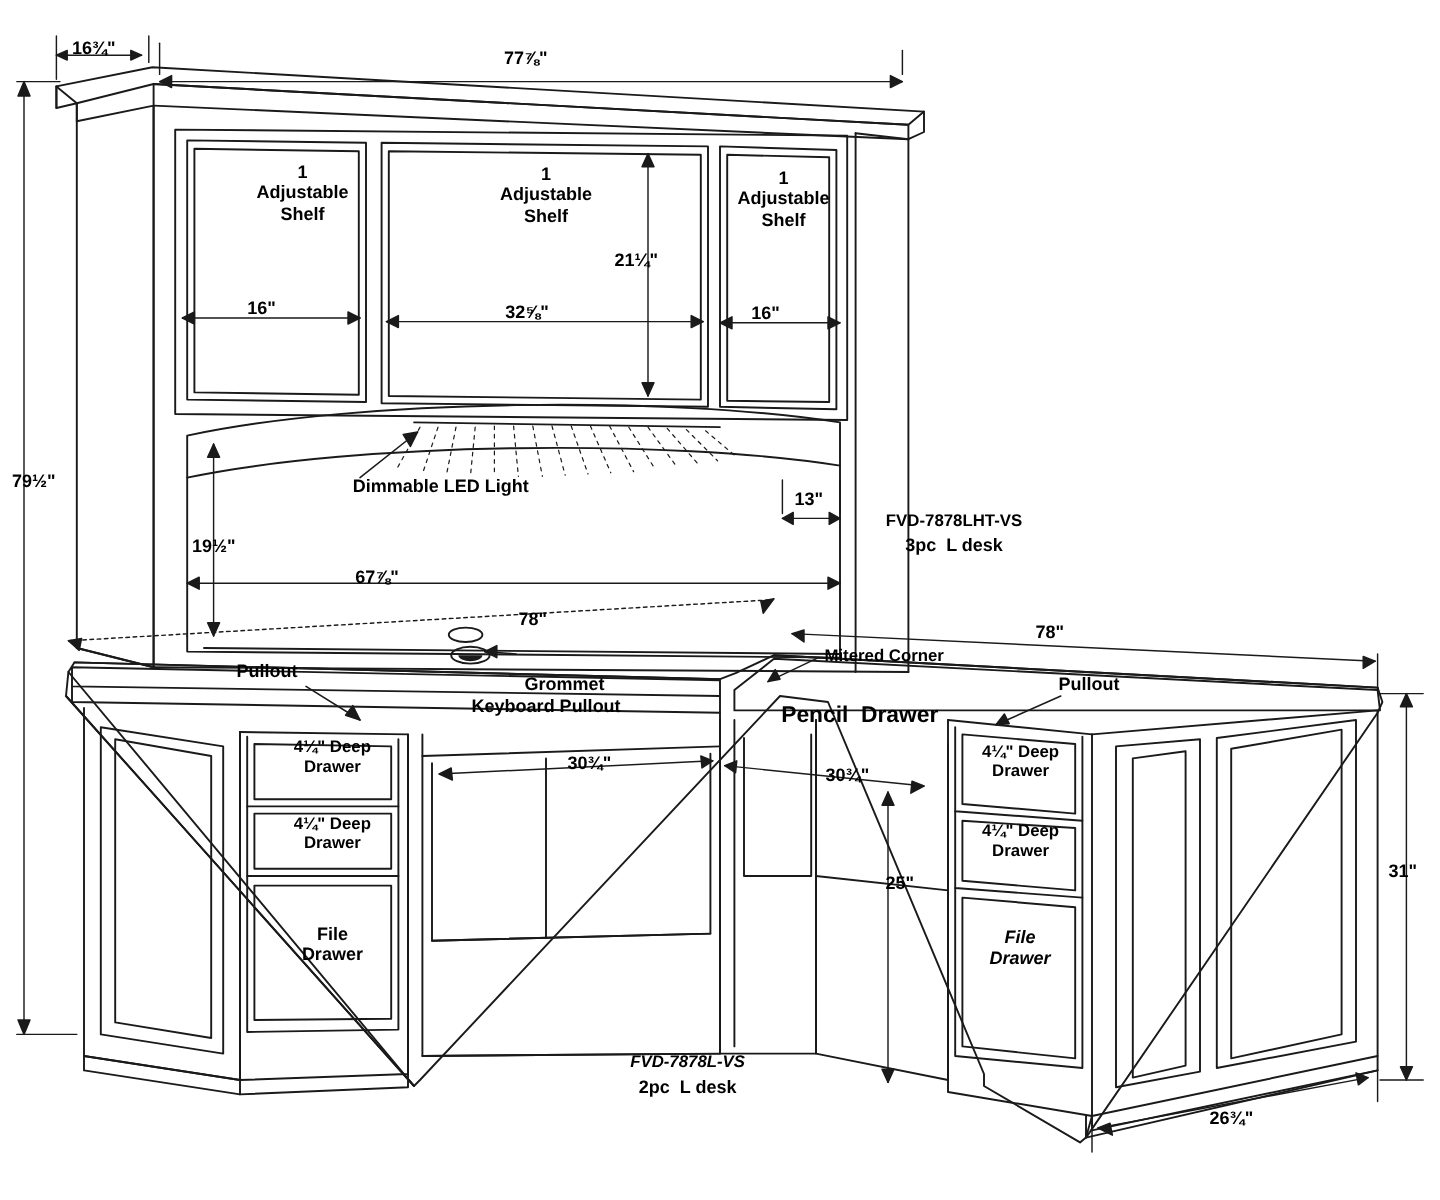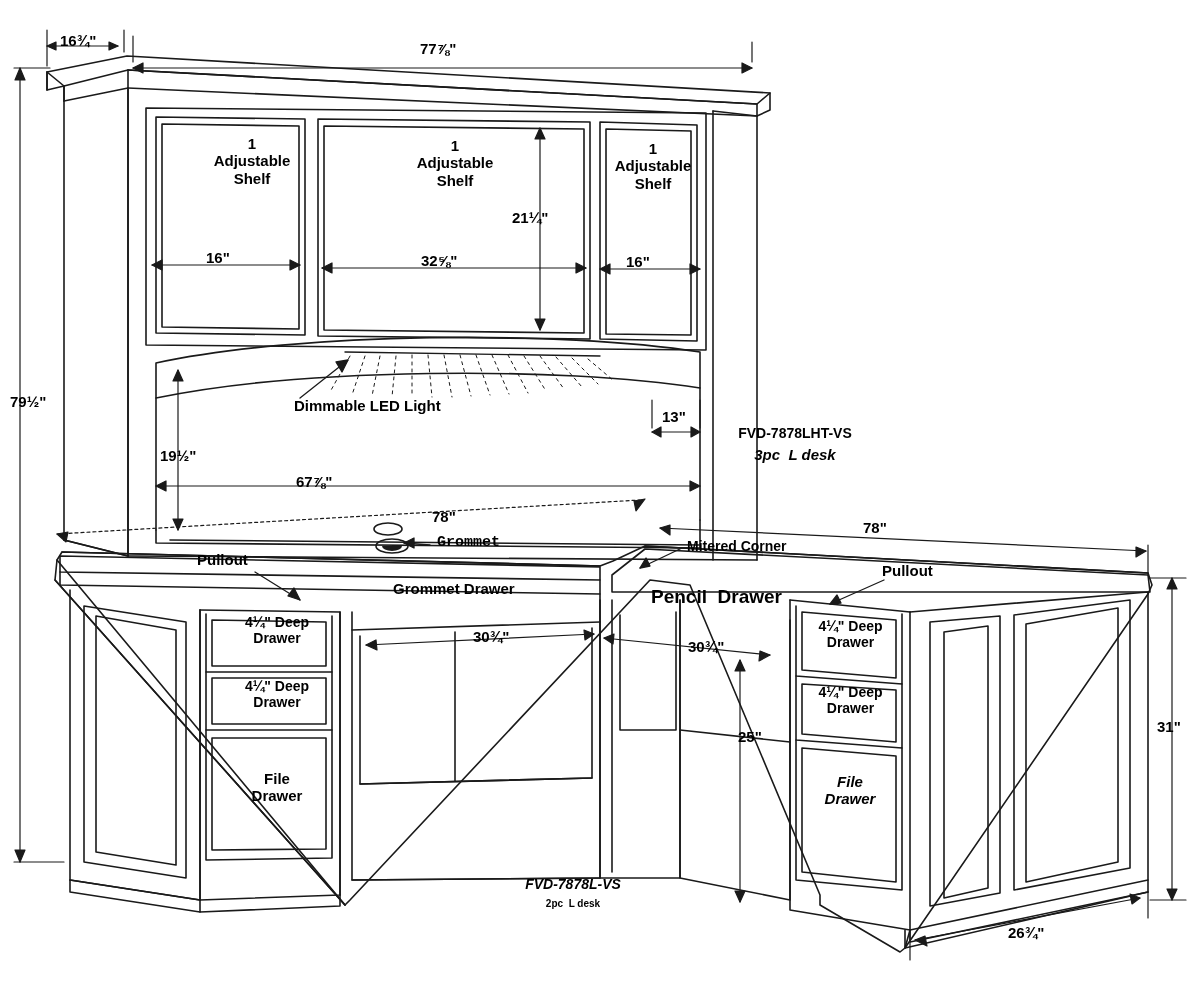--- a/index.html
+++ b/index.html
@@ -300,31 +300,31 @@
   <div class="lbl dim" style="left:512px;top:209px;">21¼"</div>
 
   <div class="lbl dim" style="left:10px;top:393px;">79½"</div>
   <div class="lbl dim" style="left:160px;top:447px;">19½"</div>
   <div class="lbl dim" style="left:296px;top:473px;">67⅞"</div>
   <div class="lbl dim" style="left:662px;top:408px;">13"</div>
 
   <div class="lbl b" style="left:294px;top:397px;font-size:15px;">Dimmable LED Light</div>
 
   <div class="lbl model" style="left:700px;top:425px;width:190px;">FVD-7878LHT-VS</div>
-  <div class="lbl model" style="left:700px;top:446px;width:190px;font-size:15px;font-style:italic;">3pc  L desk</div>
+  <div class="lbl model" style="left:700px;top:446px;width:190px;font-size:15px;">3pc  L desk</div>
 
   <div class="lbl dim" style="left:432px;top:508px;">78"</div>
   <div class="lbl dim" style="left:863px;top:519px;">78"</div>
 
   <div class="lbl b" style="left:197px;top:551px;font-size:15px;">Pullout</div>
-  <div class="lbl b" style="left:437px;top:534px;font-size:15px;font-family:Liberation Mono, monospace;">Grommet</div>
+  <div class="lbl b" style="left:437px;top:562px;font-size:15px;">Grommet</div>
   <div class="lbl b" style="left:687px;top:538px;font-size:14px;">Mitered Corner</div>
   <div class="lbl b" style="left:882px;top:562px;font-size:15px;">Pullout</div>
 
-  <div class="lbl b" style="left:393px;top:580px;font-size:15px;">Grommet Drawer</div>
+  <div class="lbl b" style="left:393px;top:580px;font-size:15px;">Keyboard Pullout</div>
   <div class="lbl b" style="left:651px;top:586px;font-size:19px;">Pencil  Drawer</div>
 
   <div class="lbl b c" style="left:222px;top:614px;width:110px;font-size:14px;">4¼" Deep
 Drawer</div>
   <div class="lbl b c" style="left:222px;top:678px;width:110px;font-size:14px;">4¼" Deep
 Drawer</div>
   <div class="lbl b c" style="left:222px;top:770px;width:110px;font-size:15px;">File
 Drawer</div>
 
   <div class="lbl b c" style="left:798px;top:618px;width:105px;font-size:14px;">4¼" Deep
@@ -334,15 +334,15 @@
   <div class="lbl b c" style="left:800px;top:773px;width:100px;font-size:15px;font-style:italic;">File
 Drawer</div>
 
   <div class="lbl dim" style="left:473px;top:628px;">30¾"</div>
   <div class="lbl dim" style="left:688px;top:638px;">30¾"</div>
   <div class="lbl dim" style="left:738px;top:728px;">25"</div>
   <div class="lbl dim" style="left:1157px;top:718px;">31"</div>
   <div class="lbl dim" style="left:1008px;top:924px;">26¾"</div>
 
   <div class="lbl model" style="left:478px;top:876px;width:190px;font-style:italic;">FVD-7878L-VS</div>
-  <div class="lbl model" style="left:478px;top:898px;width:190px;font-size:10px;">2pc  L desk</div>
+  <div class="lbl model" style="left:478px;top:898px;width:190px;font-size:15px;">2pc  L desk</div>
 
 </div>
 
 </body></html>

